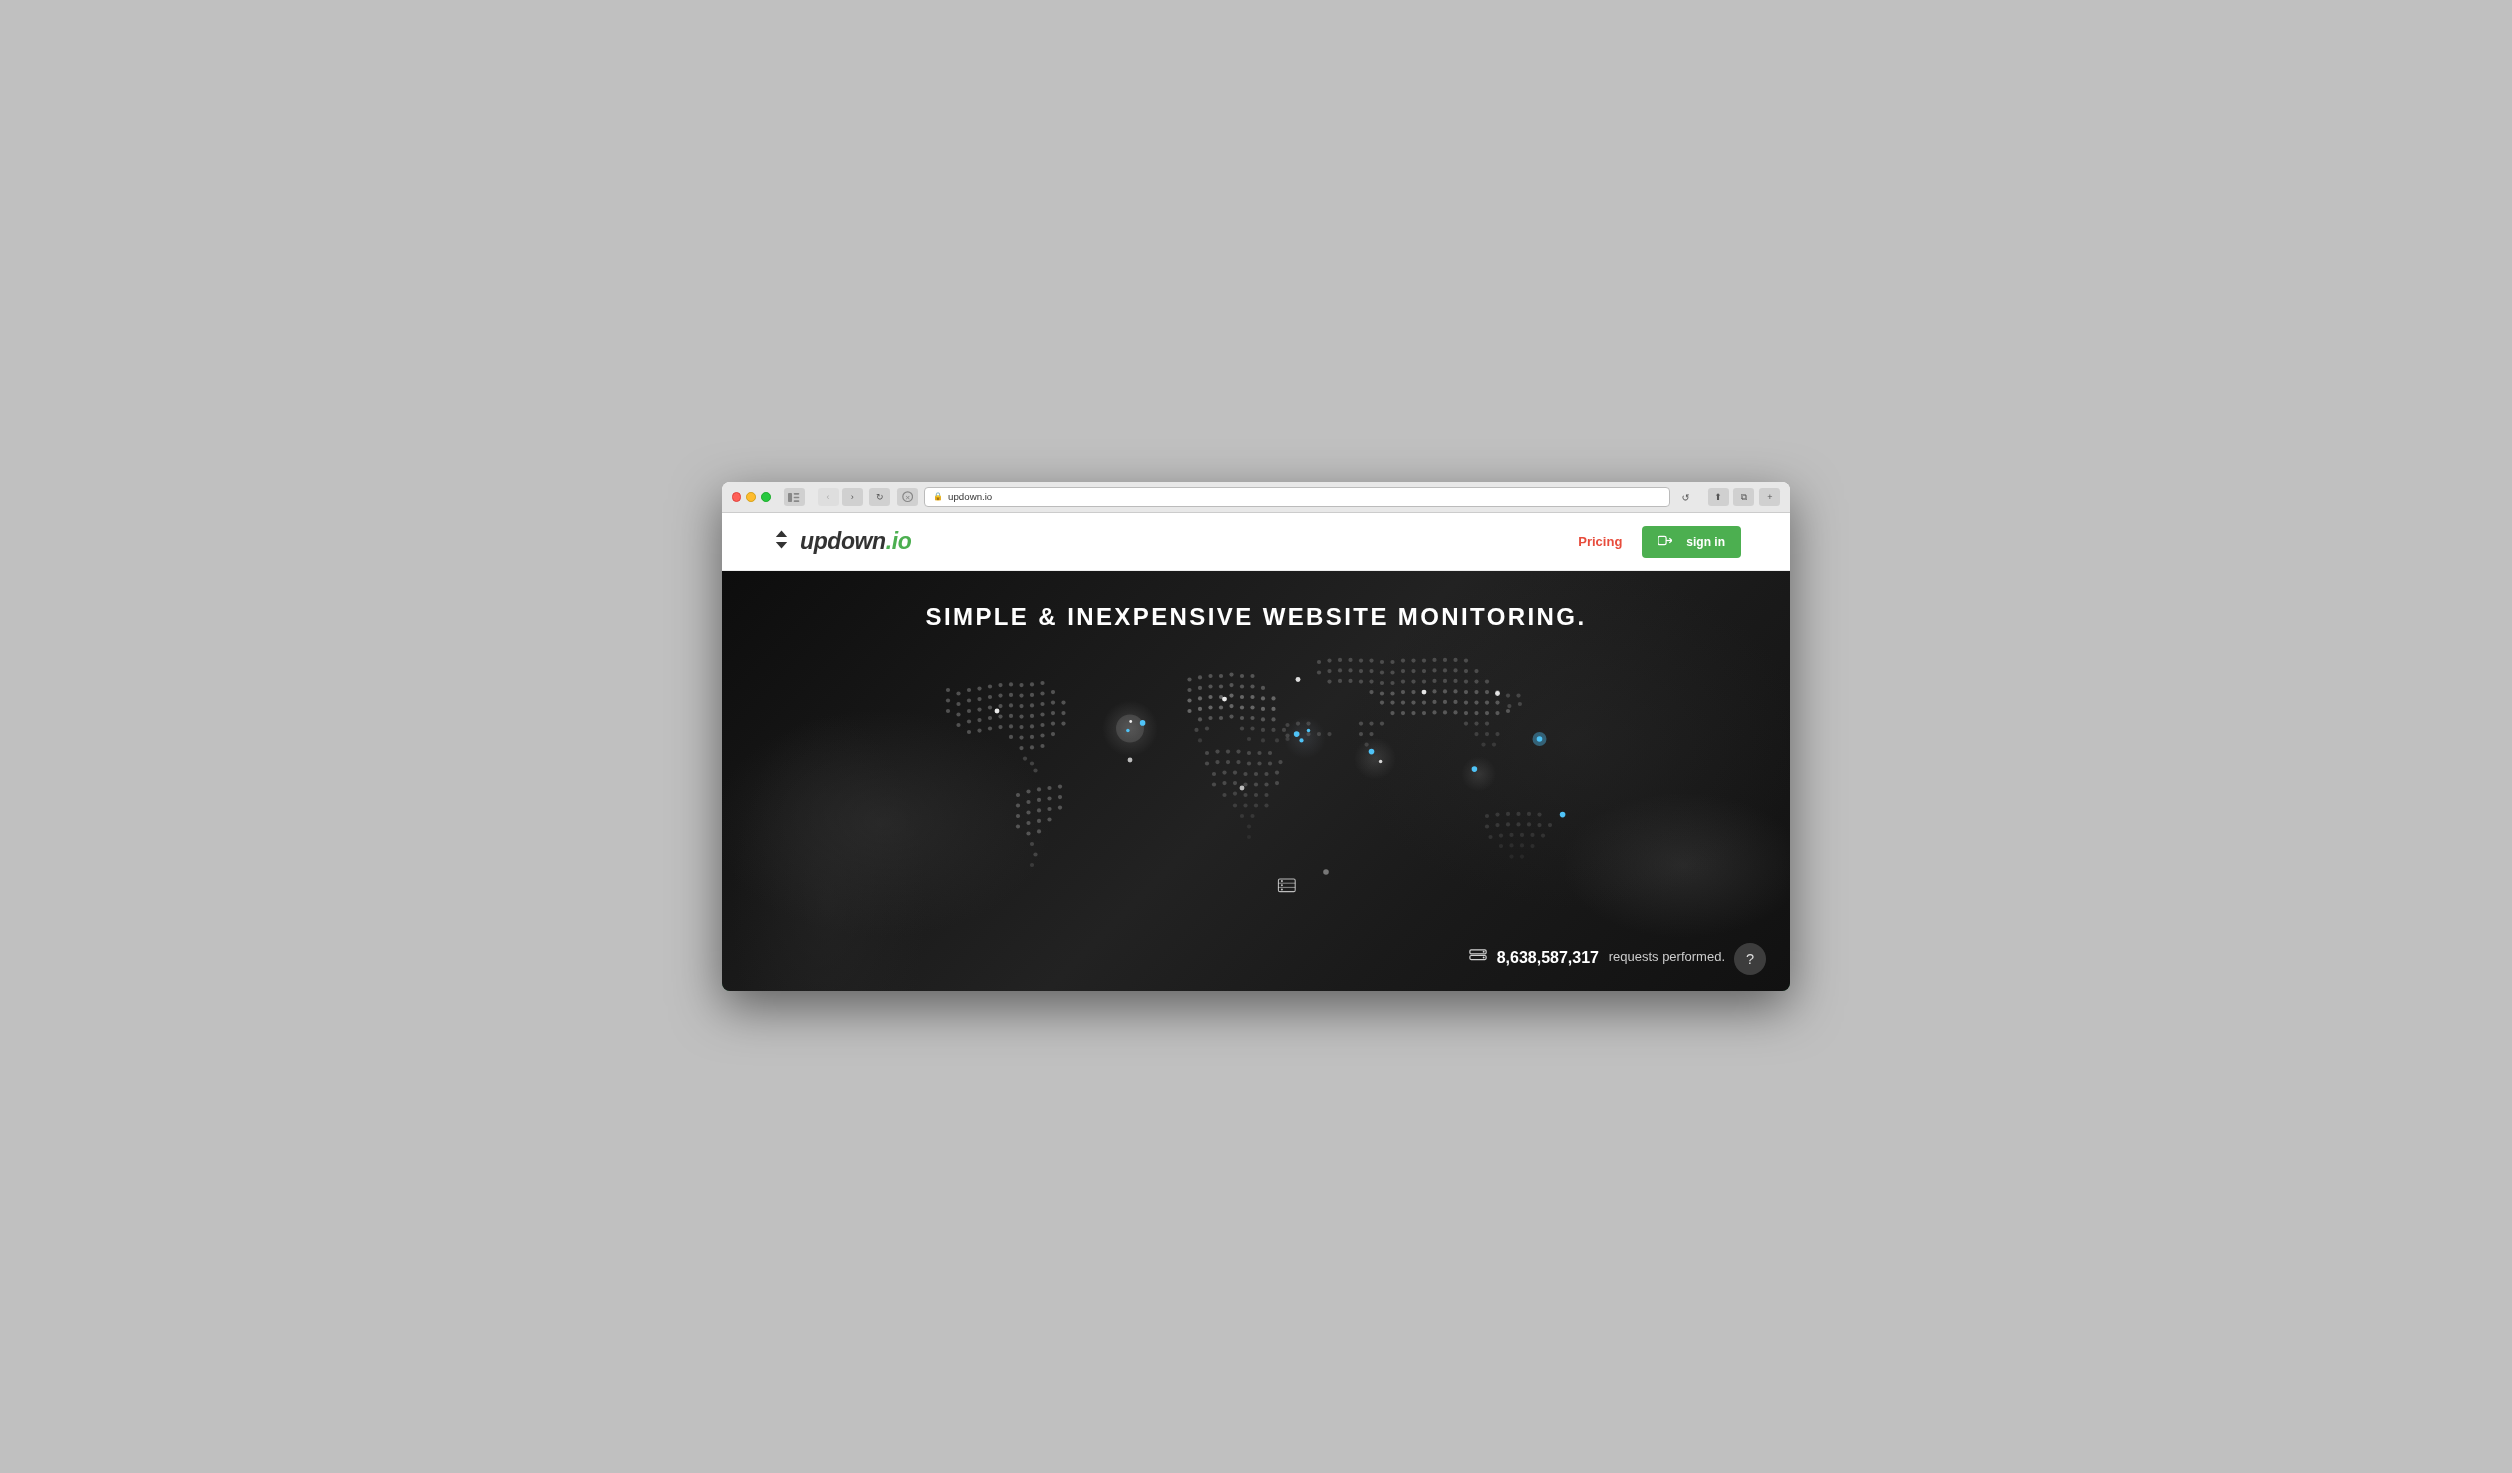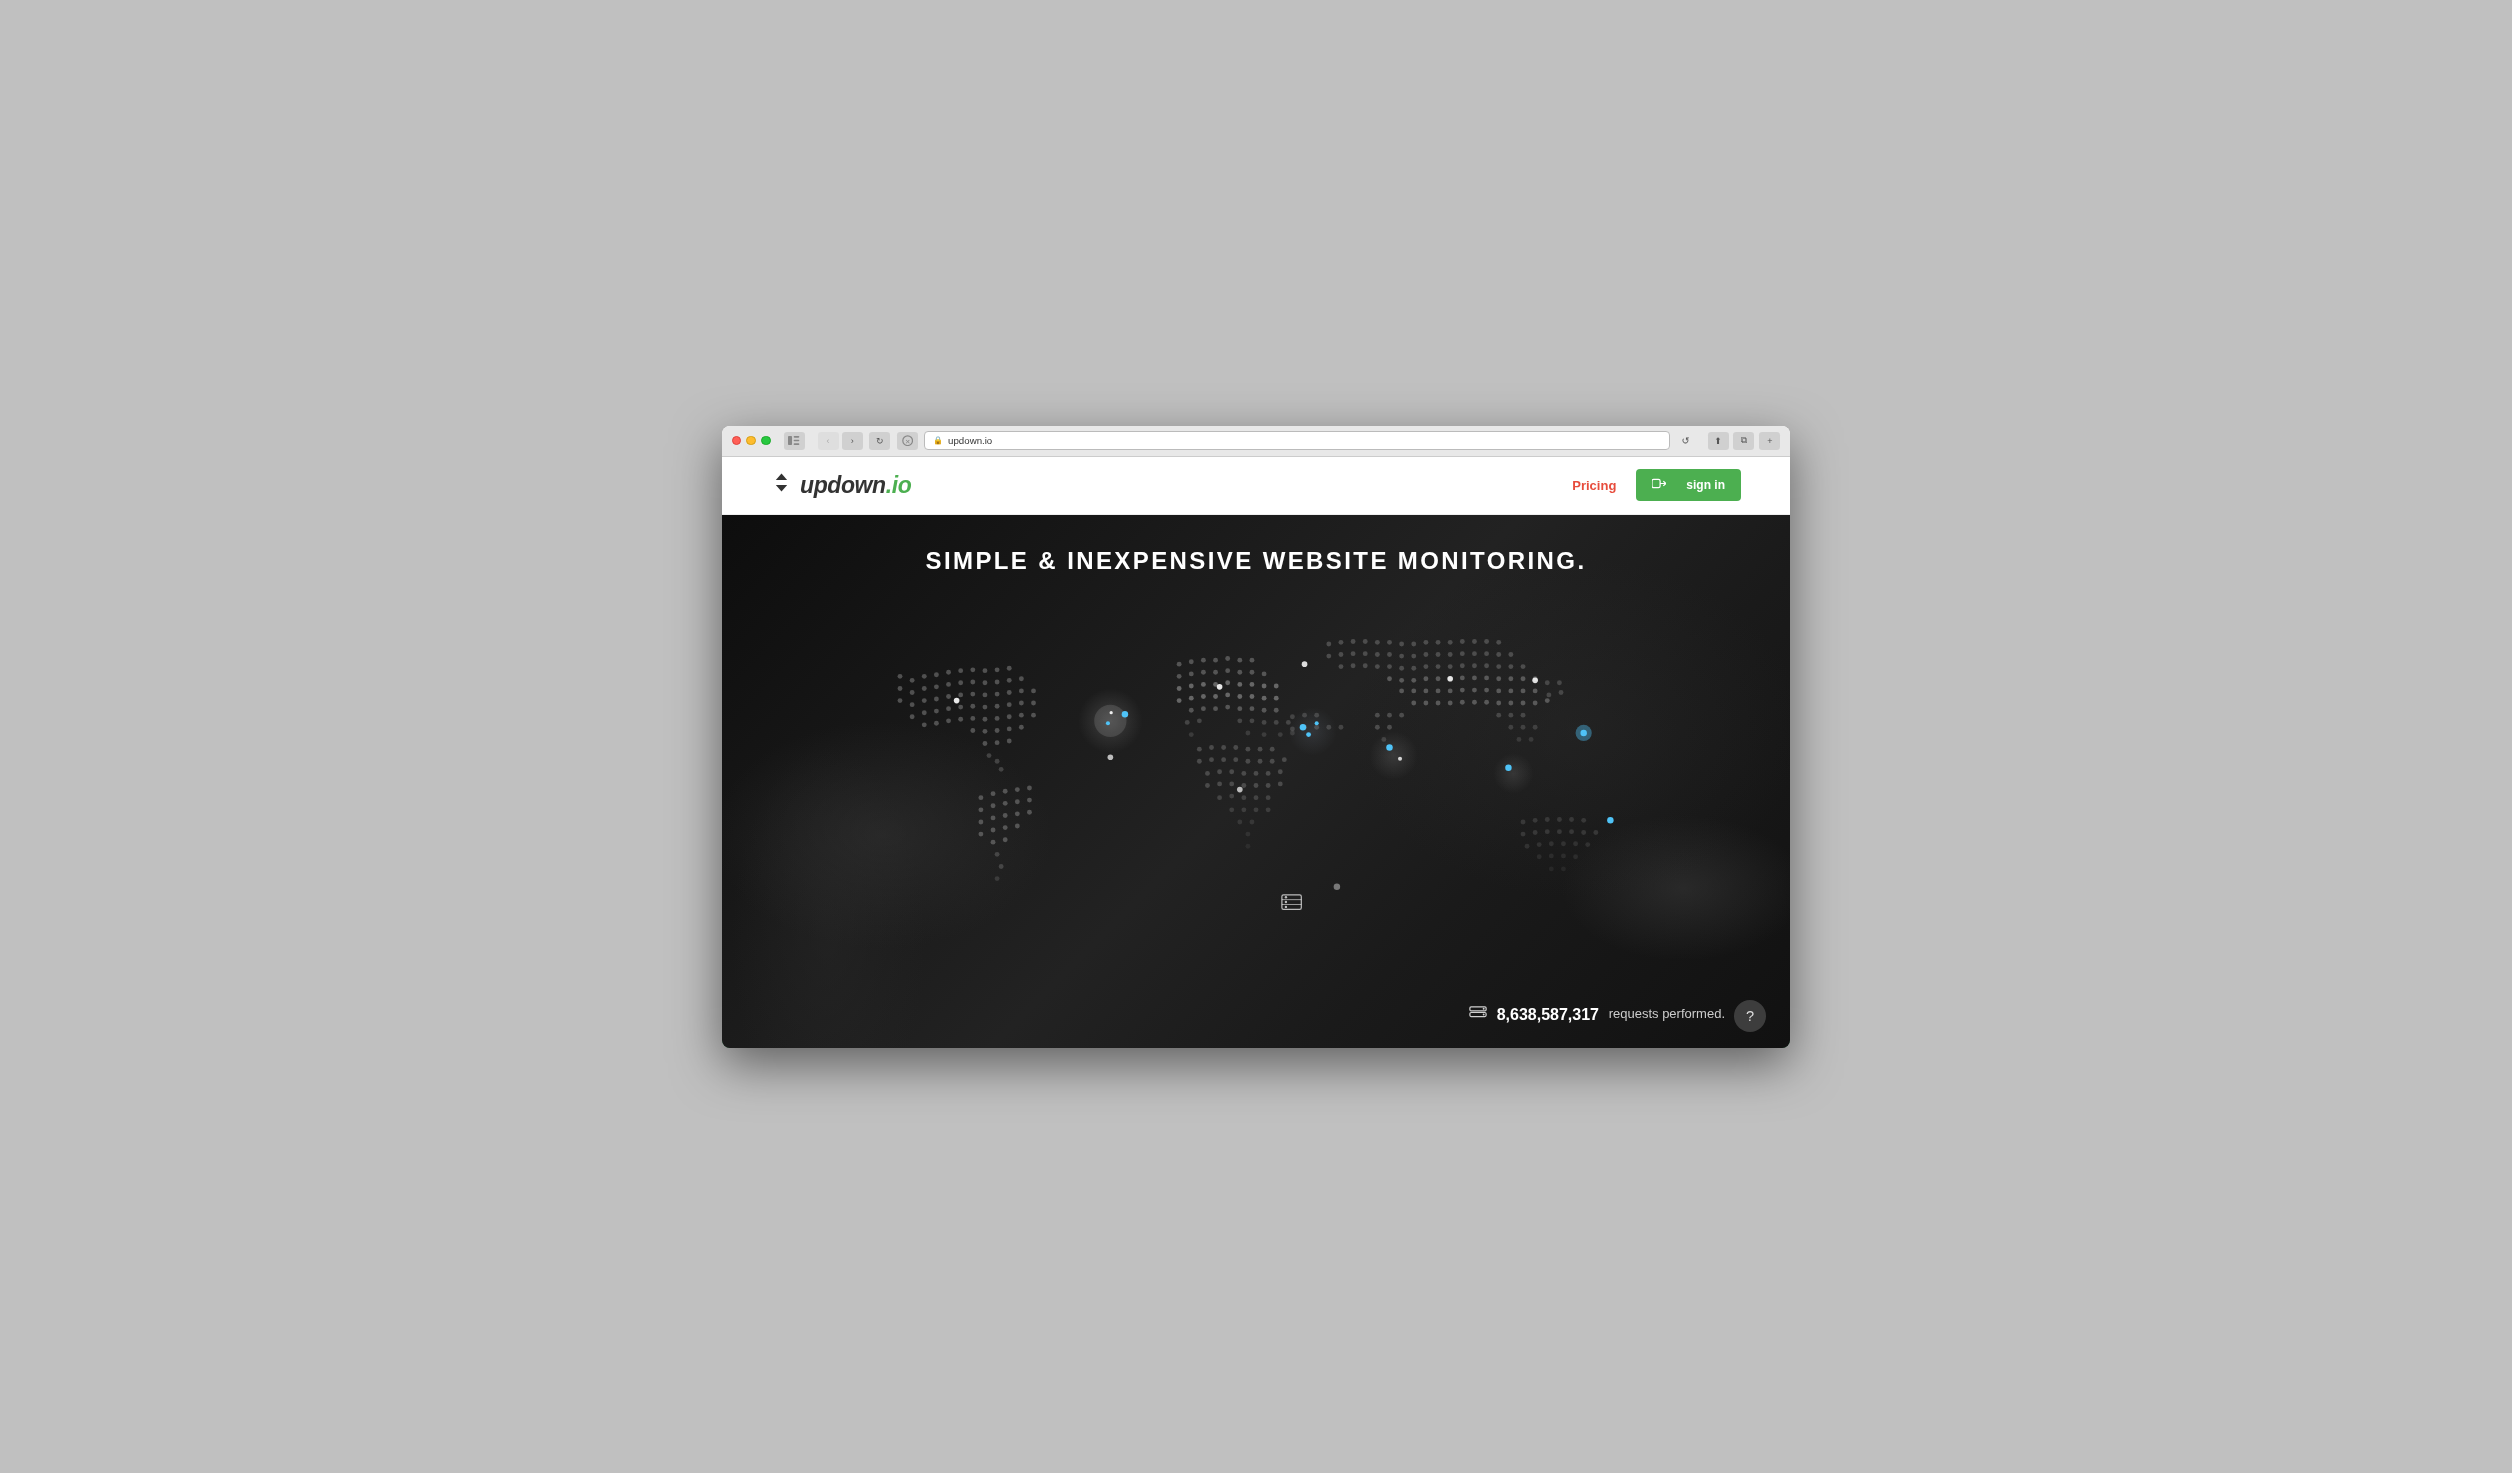--- a/index.html
+++ b/index.html
@@ -191,31 +191,31 @@
       background: #4caf50;
       color: #fff;
       border: none;
       border-radius: 4px;
       padding: 8px 16px;
       font-size: 12px;
       font-weight: 600;
       cursor: pointer;
       display: flex;
       align-items: center;
-      gap: 20px;
+      gap: 14px;
     }
 
     .signin-btn .arrow-icon {
       font-size: 13px;
     }
 
     
     .hero-section {
       position: relative;
-      height: 533px;
+      height: 420px;
       overflow: hidden;
       background: #14532d;
     }
 
     .hero-bg {
       position: absolute;
       inset: 0;
       background: linear-gradient(135deg, #0d0d0d 0%, #1a1a1a 30%, #222 50%, #1a1a1a 70%, #111 100%);
     }
 

